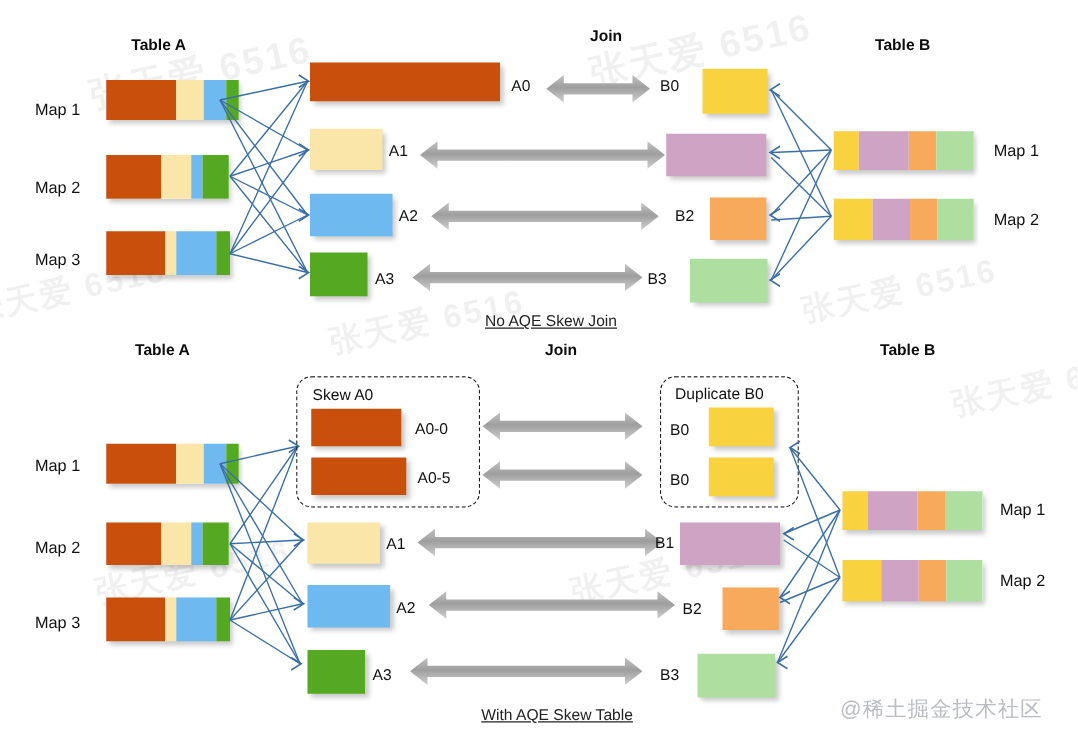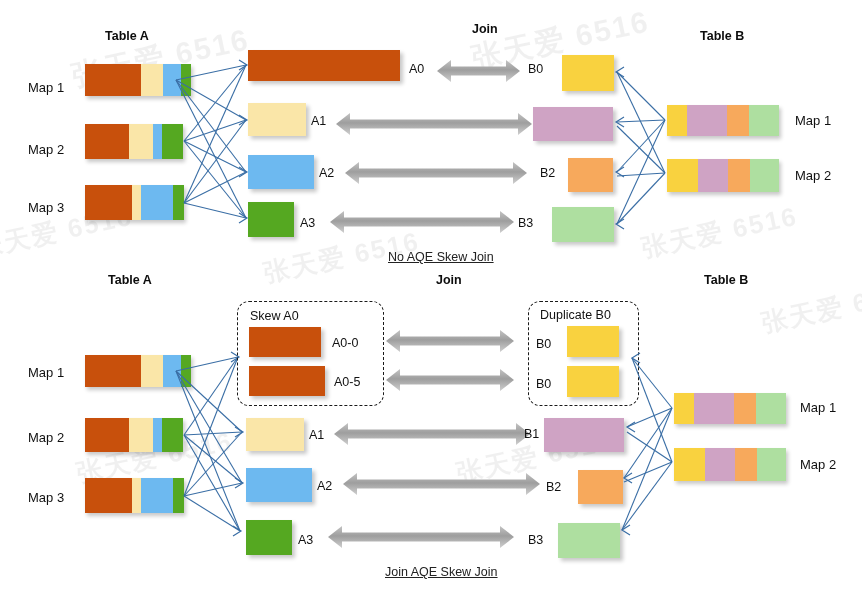--- a/index.html
+++ b/index.html
@@ -100,20 +100,21 @@
 <div class="stage">
 
   <div class="wm" style="left:70px;top:38px;">张天爱 6516</div>
   <div class="wm" style="left:470px;top:20px;">张天爱 6516</div>
   <div class="wm small" style="left:-25px;top:215px;">张天爱 6516</div>
   <div class="wm small" style="left:262px;top:240px;">张天爱 6516</div>
   <div class="wm small" style="left:640px;top:215px;">张天爱 6516</div>
   <div class="wm small" style="left:75px;top:440px;">张天爱 6516</div>
   <div class="wm small" style="left:455px;top:440px;">张天爱 6516</div>
   <div class="wm small" style="left:760px;top:290px;">张天爱 6516</div>
+  <div class="brandwm" style="left:672px;top:556px;">@稀土掘金技术社区</div>
 
   <div class="hdr" style="left:105px;top:29px;">Table A</div>
   <div class="hdr" style="left:472px;top:22px;">Join</div>
   <div class="hdr" style="left:700px;top:29px;">Table B</div>
 
   <div class="rowlabel" style="left:28px;top:80px;">Map 1</div>
   <div class="mapbar" style="left:85px;top:64px;height:32px;">
     <span style="width:56px;background:#c8500c;"></span>
     <span style="width:22px;background:#fae6a8;"></span>
     <span style="width:18px;background:#6db9f0;"></span>
@@ -361,15 +362,15 @@
   <div class="rowlabel" style="left:800px;top:400px;">Map 1</div>
 
   <div class="mapbar" style="left:674px;top:448px;height:33px;">
     <span style="width:31px;background:#f9d23f;"></span>
     <span style="width:30px;background:#cfa3c4;"></span>
     <span style="width:22px;background:#f7a95c;"></span>
     <span style="width:29px;background:#aedfa0;"></span>
   </div>
   <div class="rowlabel" style="left:800px;top:457px;">Map 2</div>
 
-  <div class="caption" style="left:385px;top:565px;">Join AQE Skew Join</div>
+  <div class="caption" style="left:385px;top:565px;">With AQE Skew Table</div>
 
 </div>
 
 </body></html>

